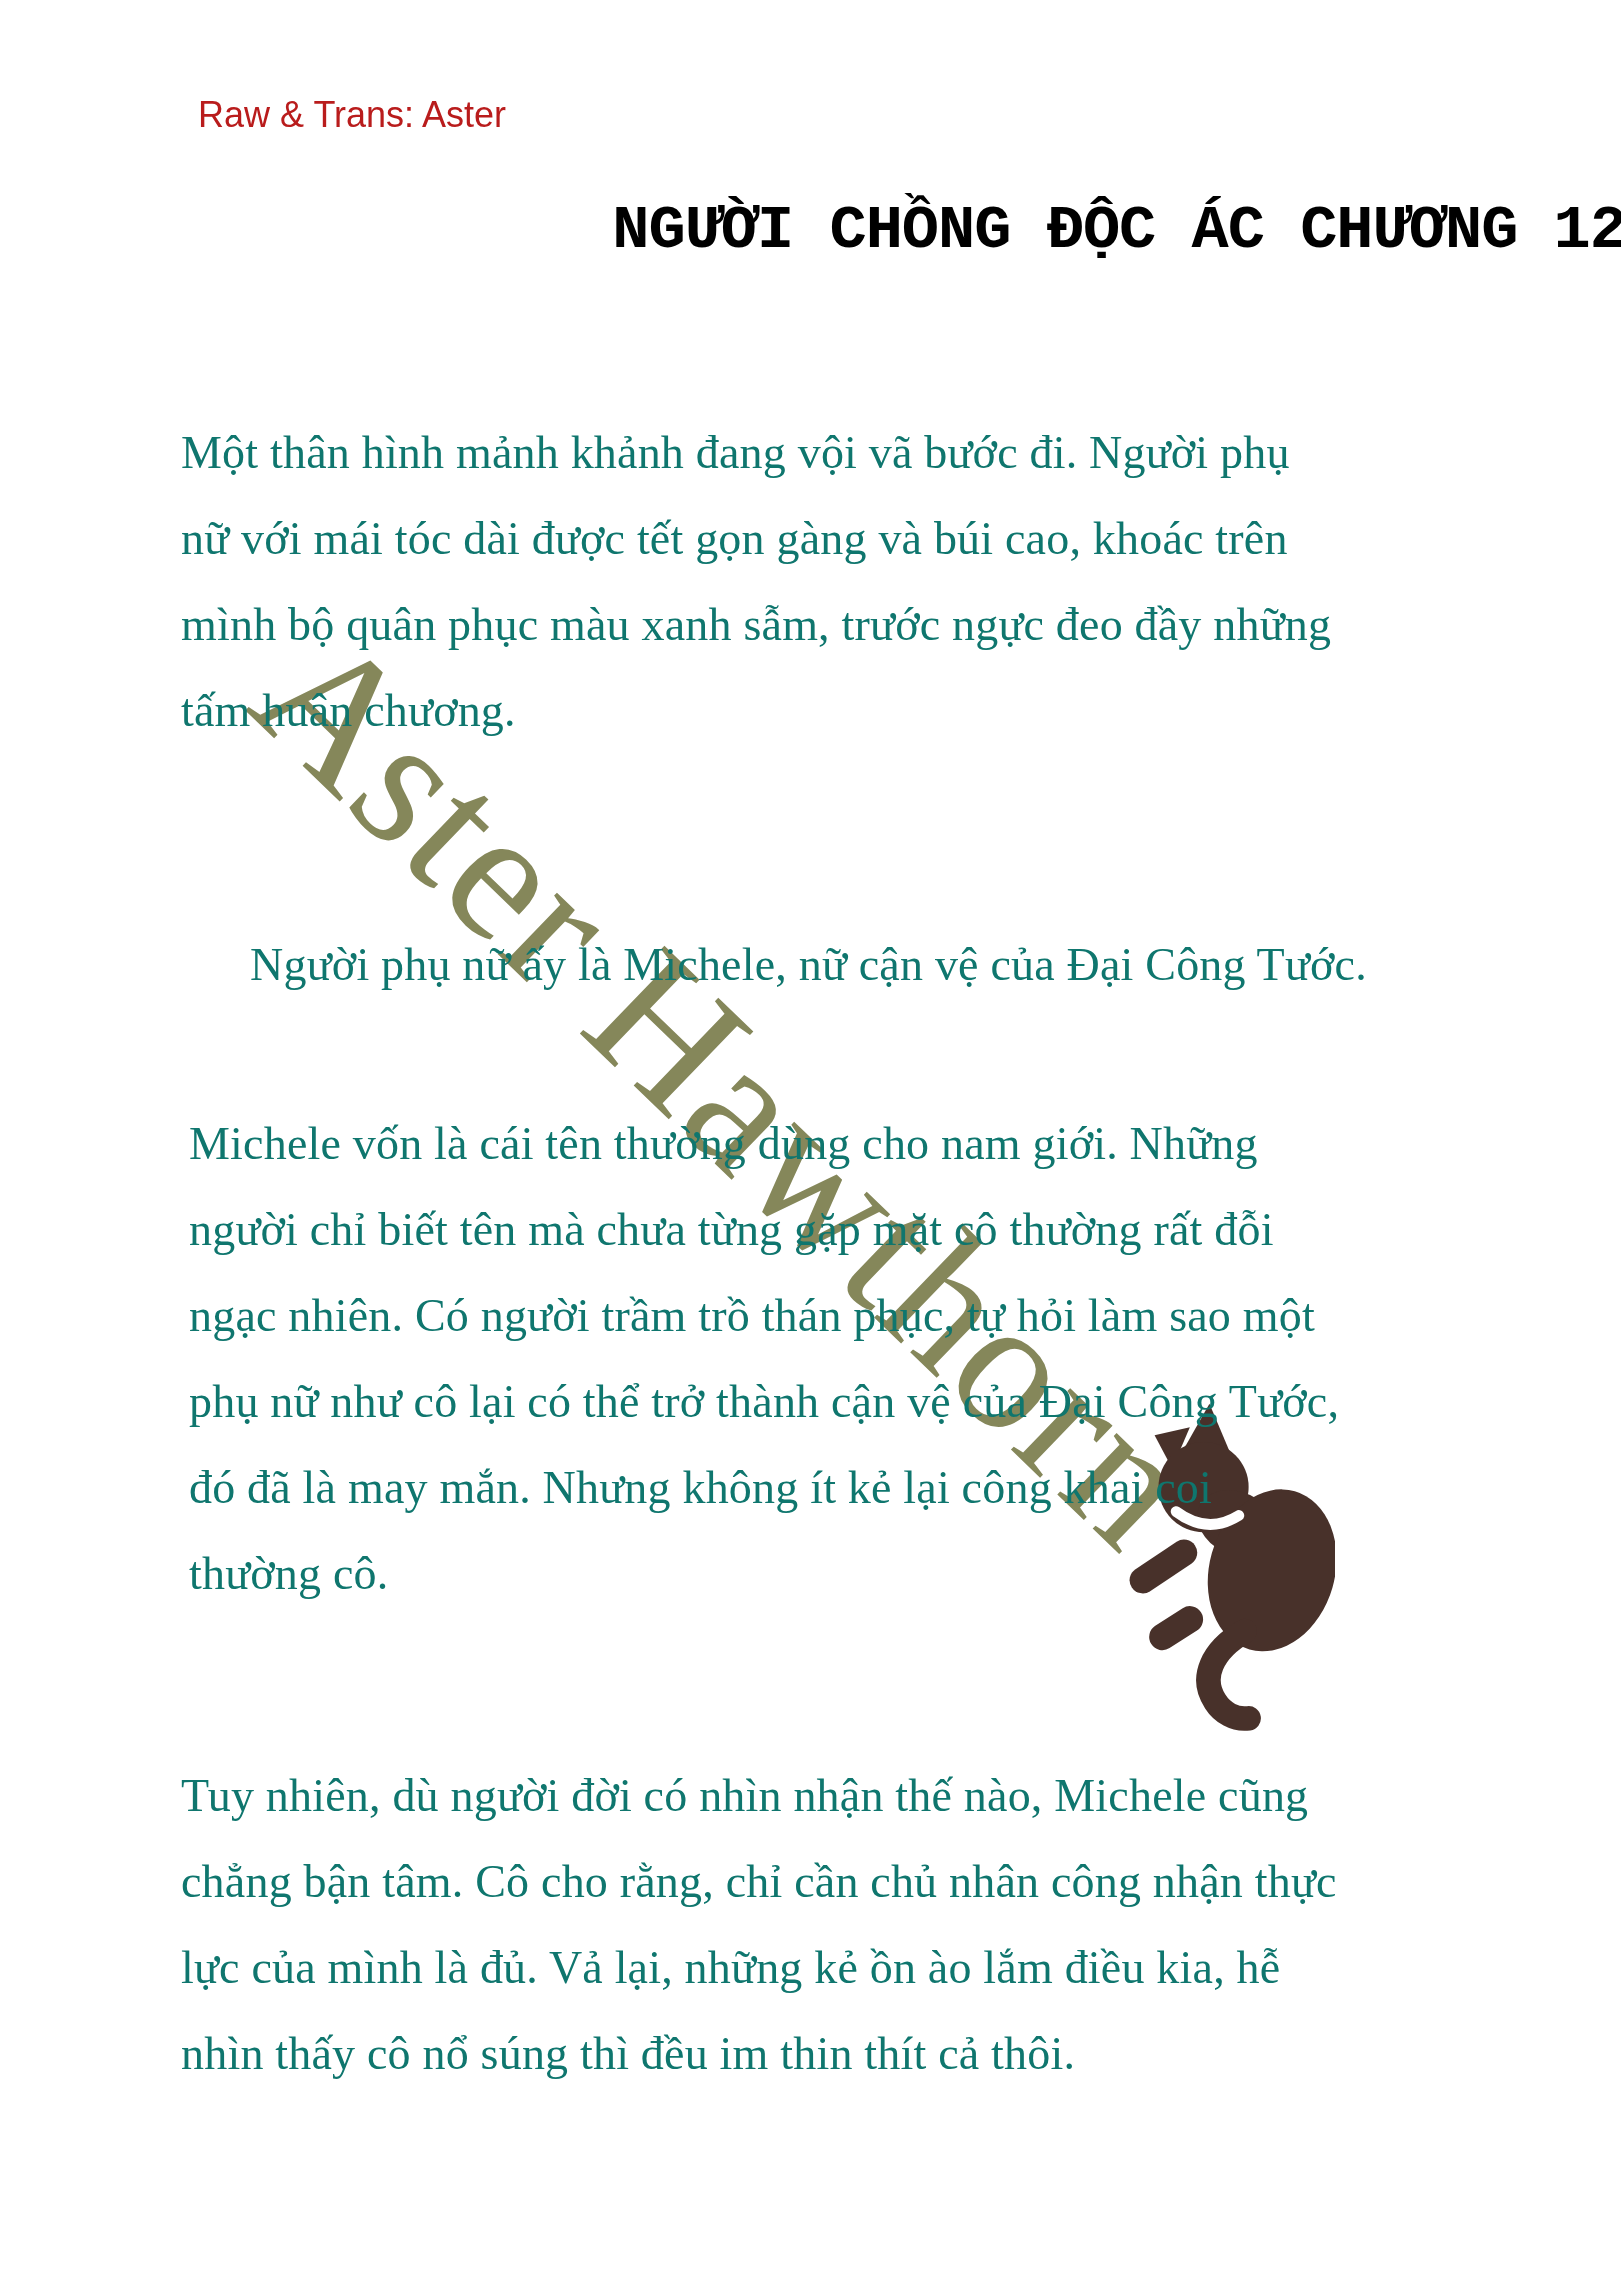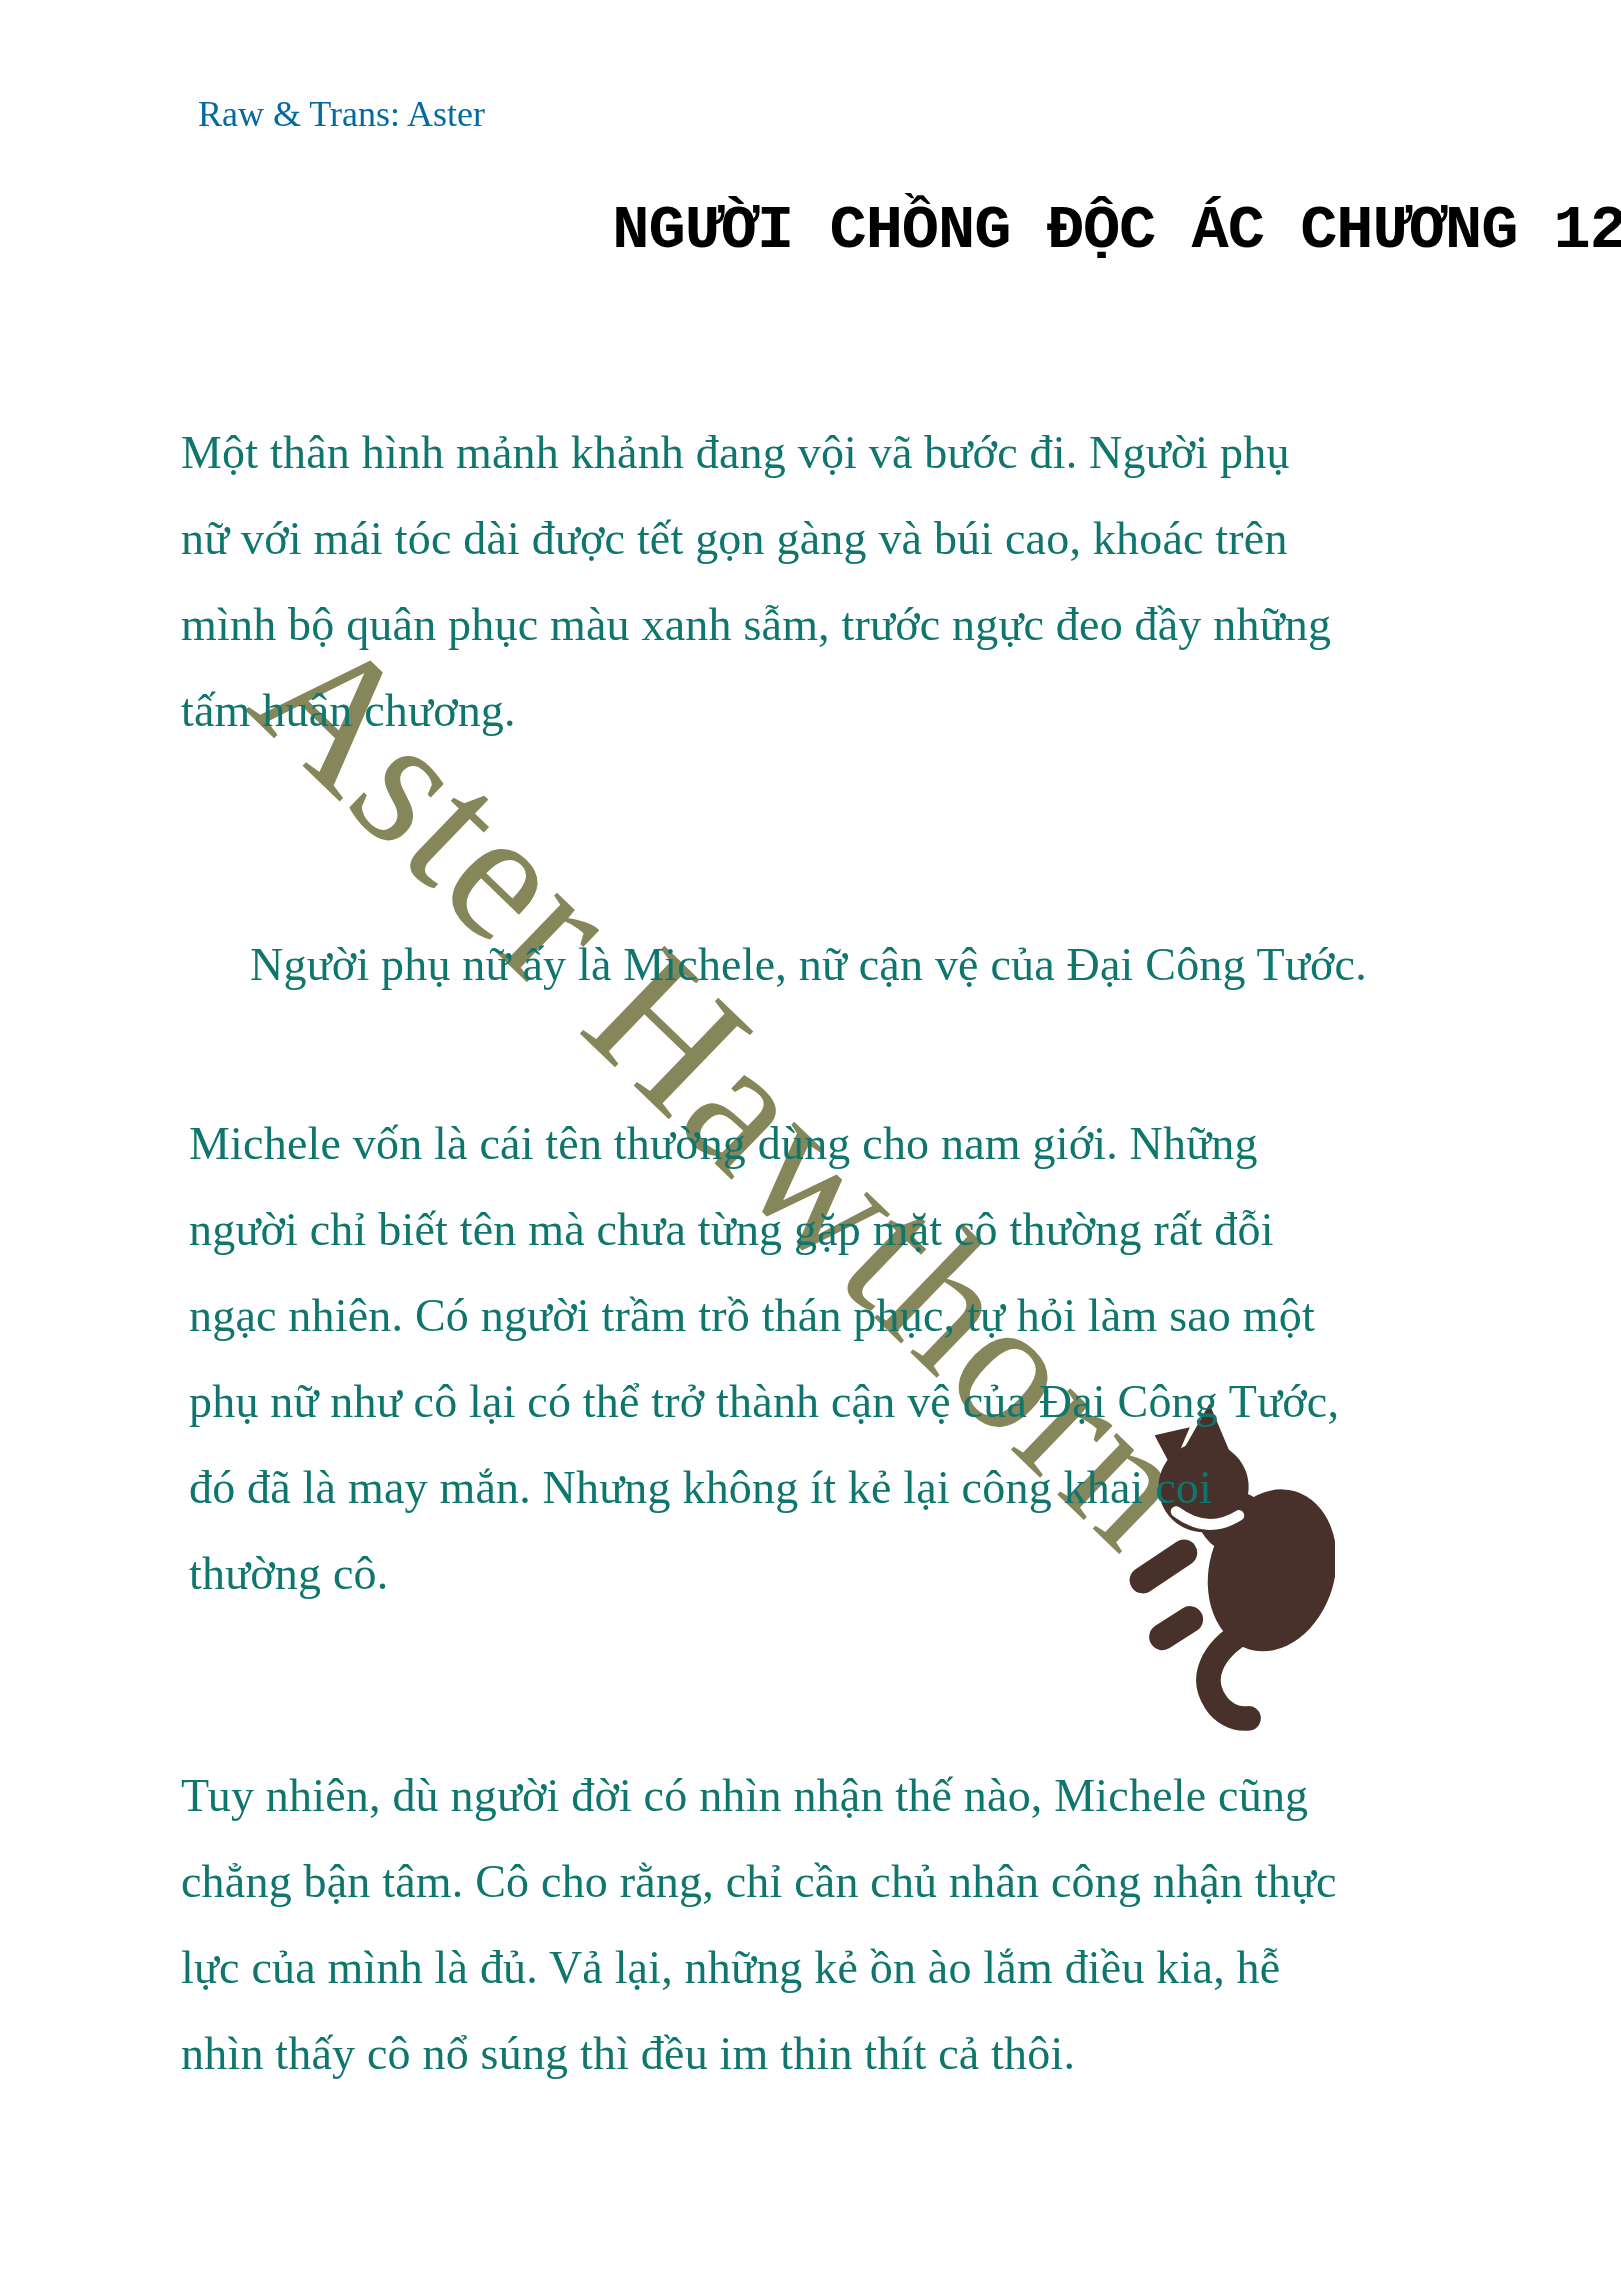--- a/index.html
+++ b/index.html
@@ -7,23 +7,23 @@
     position:relative;
     width:1621px;height:2293px;
     background:#ffffff;
     overflow:hidden;
     margin:0 auto;
     font-family:"Liberation Serif", serif;
   }
   .credit{
     position:absolute;
     left:198px;top:94px;
-    font-family:Liberation Serif, serif;
+    font-family:Liberation Sans, sans-serif;
     font-size:36px;line-height:41px;
-    color:#0369a1;
+    color:#b91c1c;
     z-index:3;
   }
   .title{
     position:absolute;
     left:0;top:190px;width:100%;
     margin:5px;
     text-align:right;
     font-family:Liberation Mono, monospace;
     font-weight:bold;
     font-size:62px;line-height:71px;

